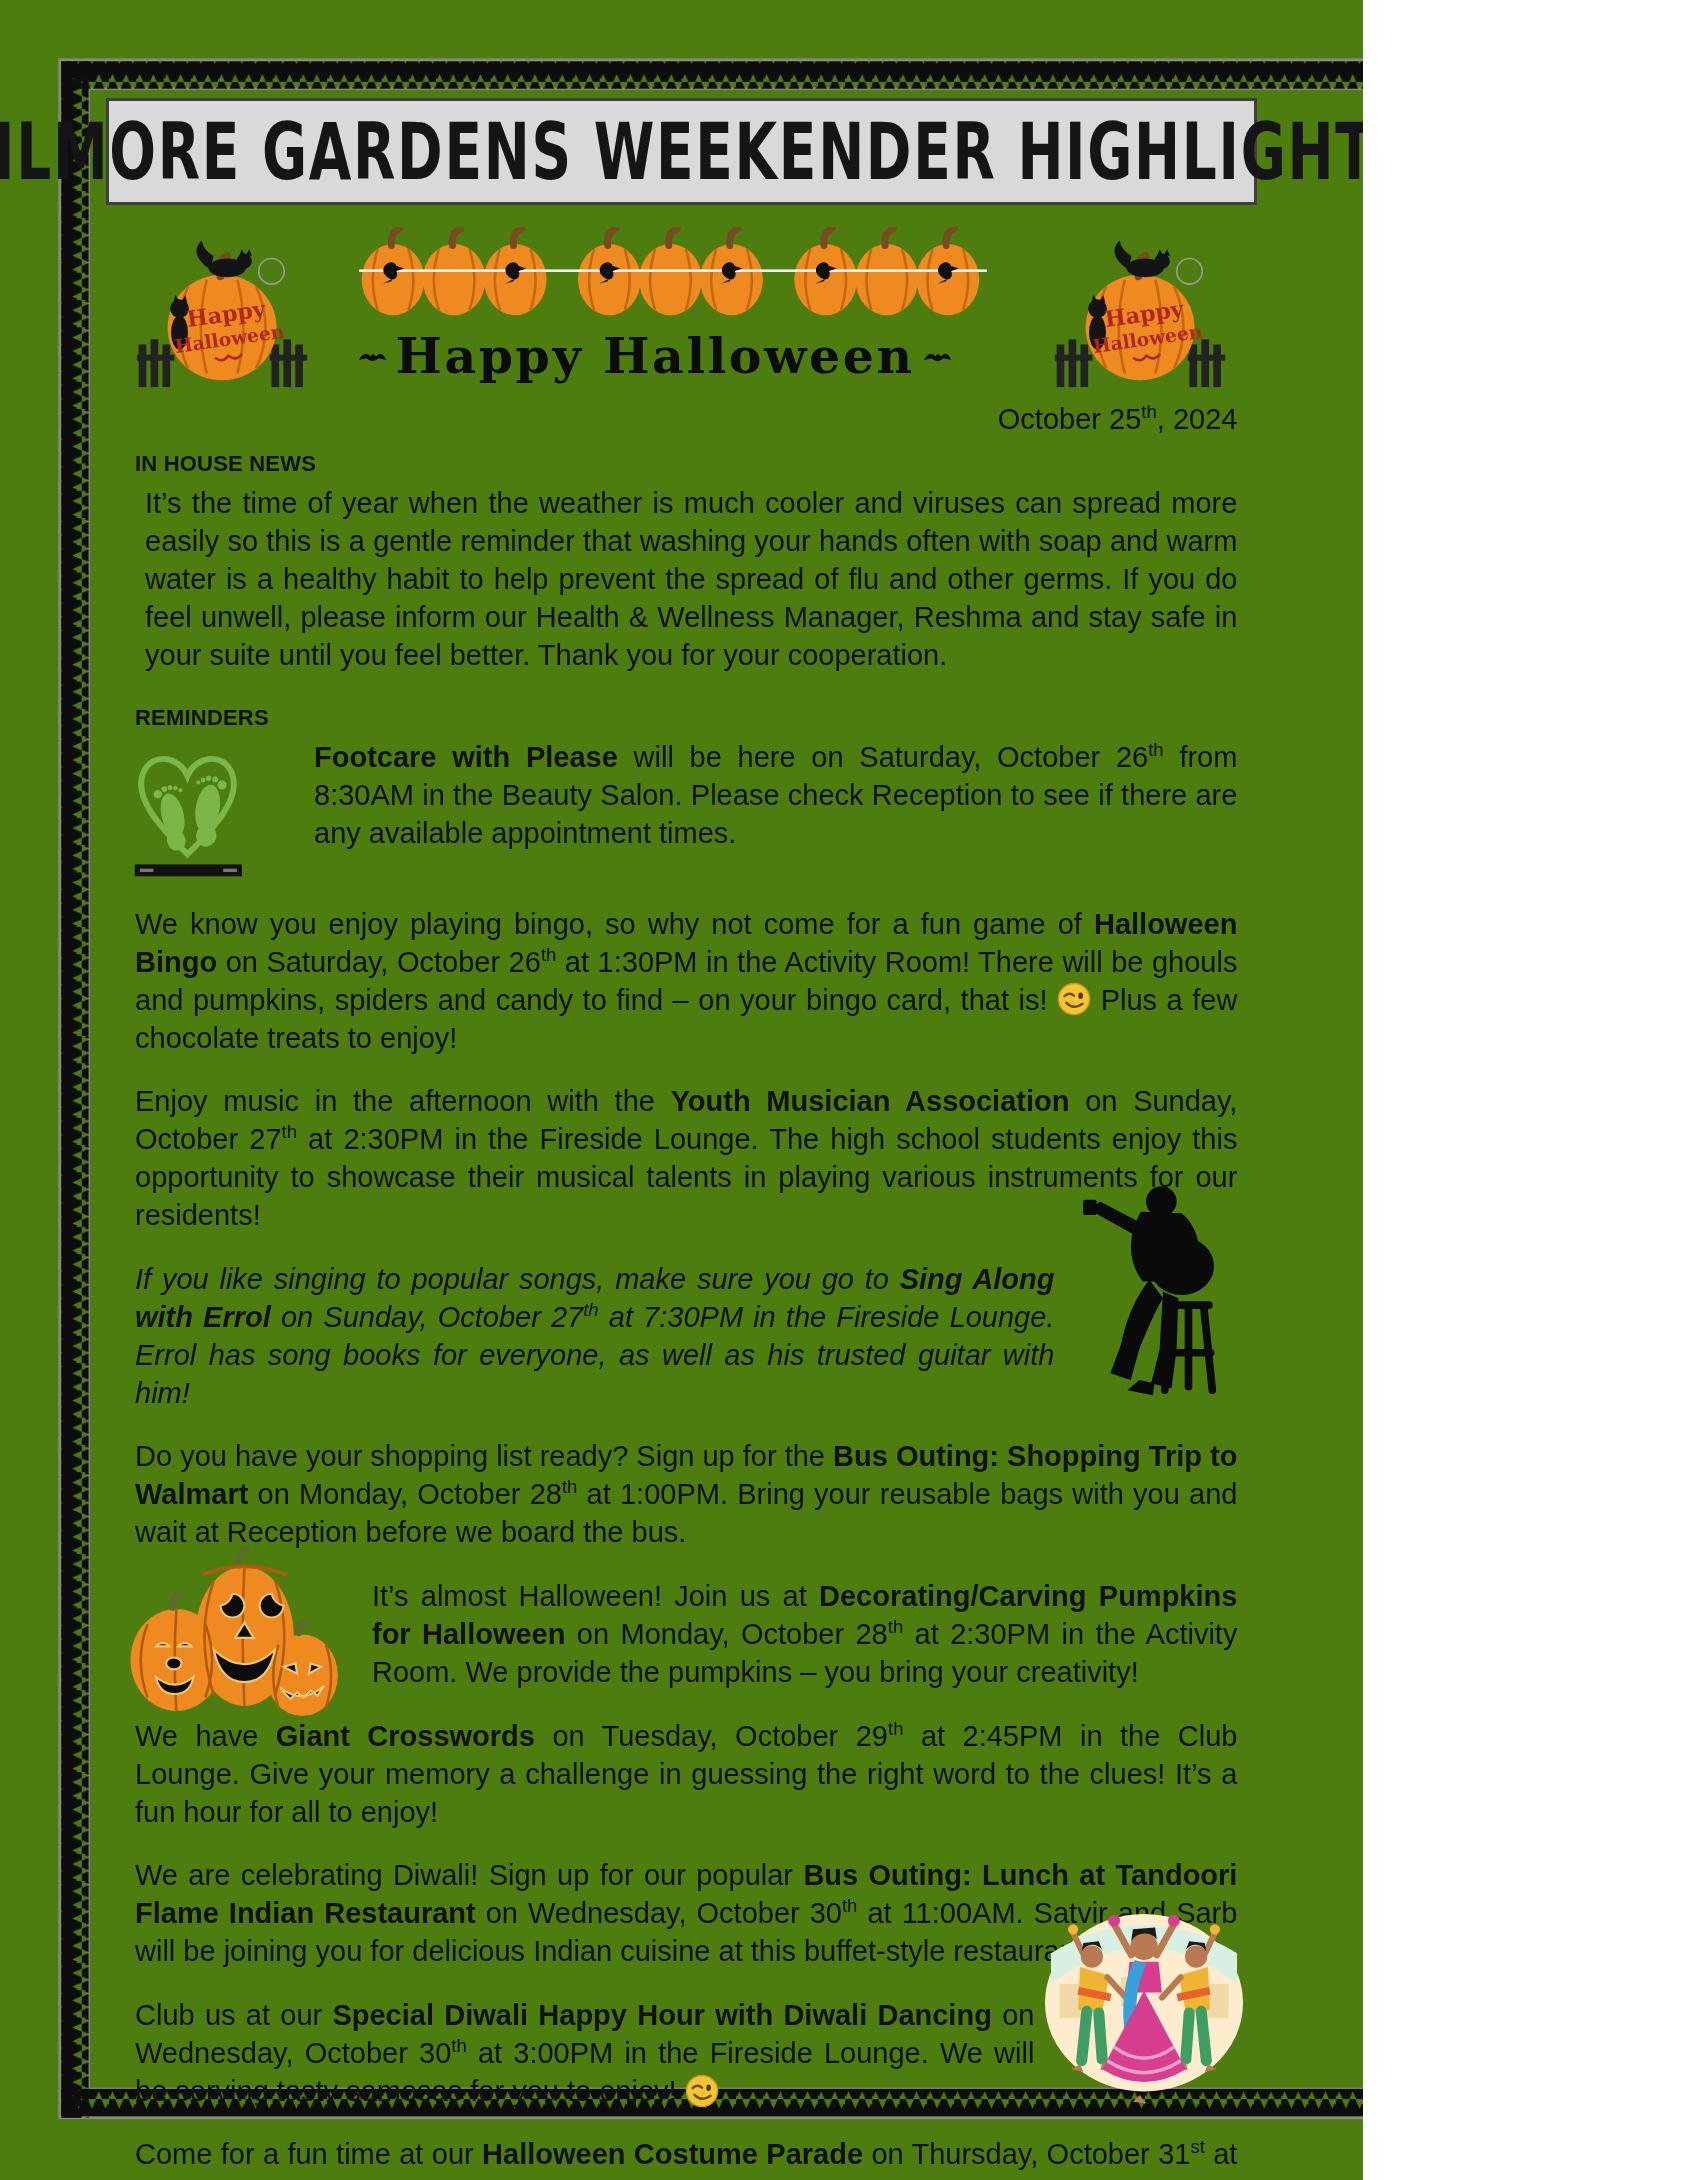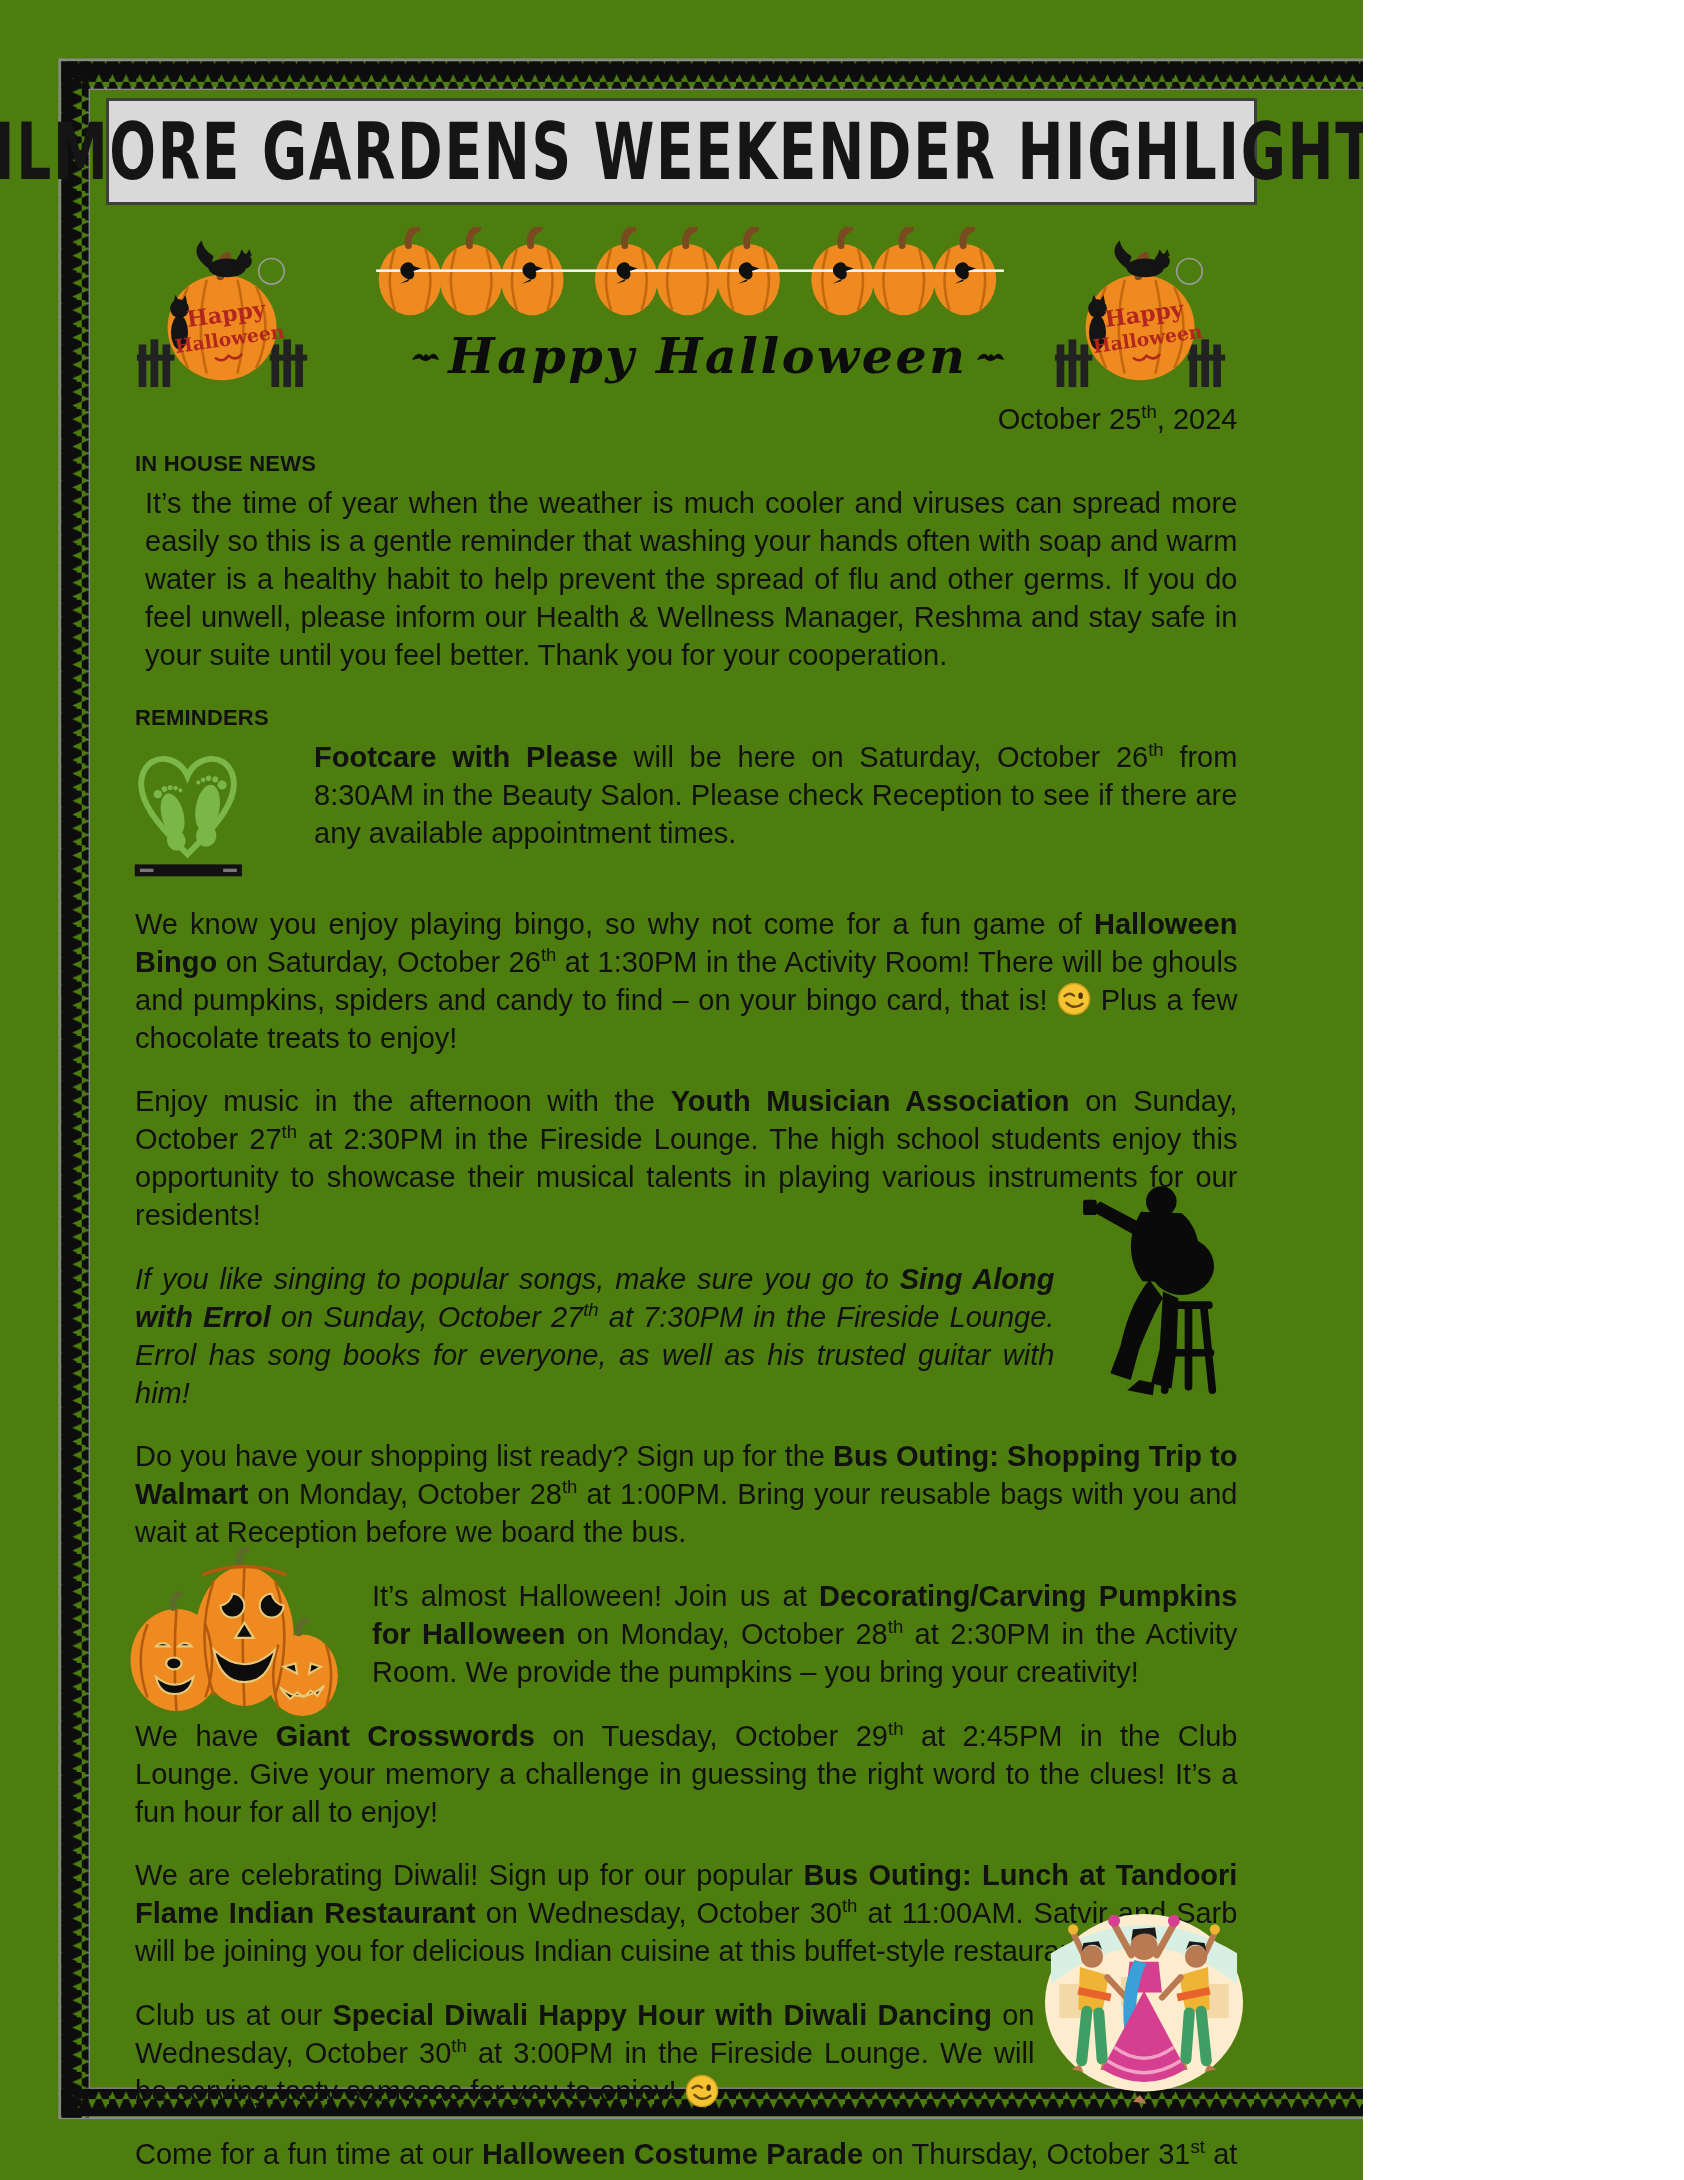--- a/index.html
+++ b/index.html
@@ -9,21 +9,21 @@
   .content{position:relative;z-index:1;padding:98px 106px 0 106px;}
   .body-col{margin:0 19.6px 0 29px;}
 
   .title-banner{background:#d9d9d9;border:3.4px solid #3f3f3f;height:101px;
       display:flex;align-items:center;justify-content:center;}
   .title-banner .t{display:inline-block;transform:scaleY(1.42);transform-origin:center;
       font-weight:bold;font-size:55px;letter-spacing:1.7px;color:#151515;
       font-family:"DejaVu Sans",sans-serif;white-space:nowrap;}
 
   .banner-row{display:flex;justify-content:space-between;align-items:flex-start;margin:22px 29px 0 29px;}
-  .banner-center{display:flex;flex-direction:column;align-items:flex-end;width:647px;font-style:italic;}
+  .banner-center{display:flex;flex-direction:column;align-items:flex-start;width:647px;}
   .hh-text{margin-top:5.1px;font-family:"DejaVu Serif",serif;font-weight:bold;font-size:49px;
       letter-spacing:2.6px;color:#0c0c0c;display:flex;align-items:center;gap:8.5px;}
 
   .date-line{margin:10.2px 0 0;font-size:29px;text-align:right;}
 
   h2{font-size:22px;font-weight:bold;margin:31px 0 6.8px;letter-spacing:0.2px;}
   h2.first{margin-top:15.3px;}
   .para{margin:25.6px 0 0;font-size:29px;line-height:38px;text-align:justify;}
   .para.tight{margin-top:5.1px;margin-left:10px;}
   sup{font-size:64%;line-height:0;}

